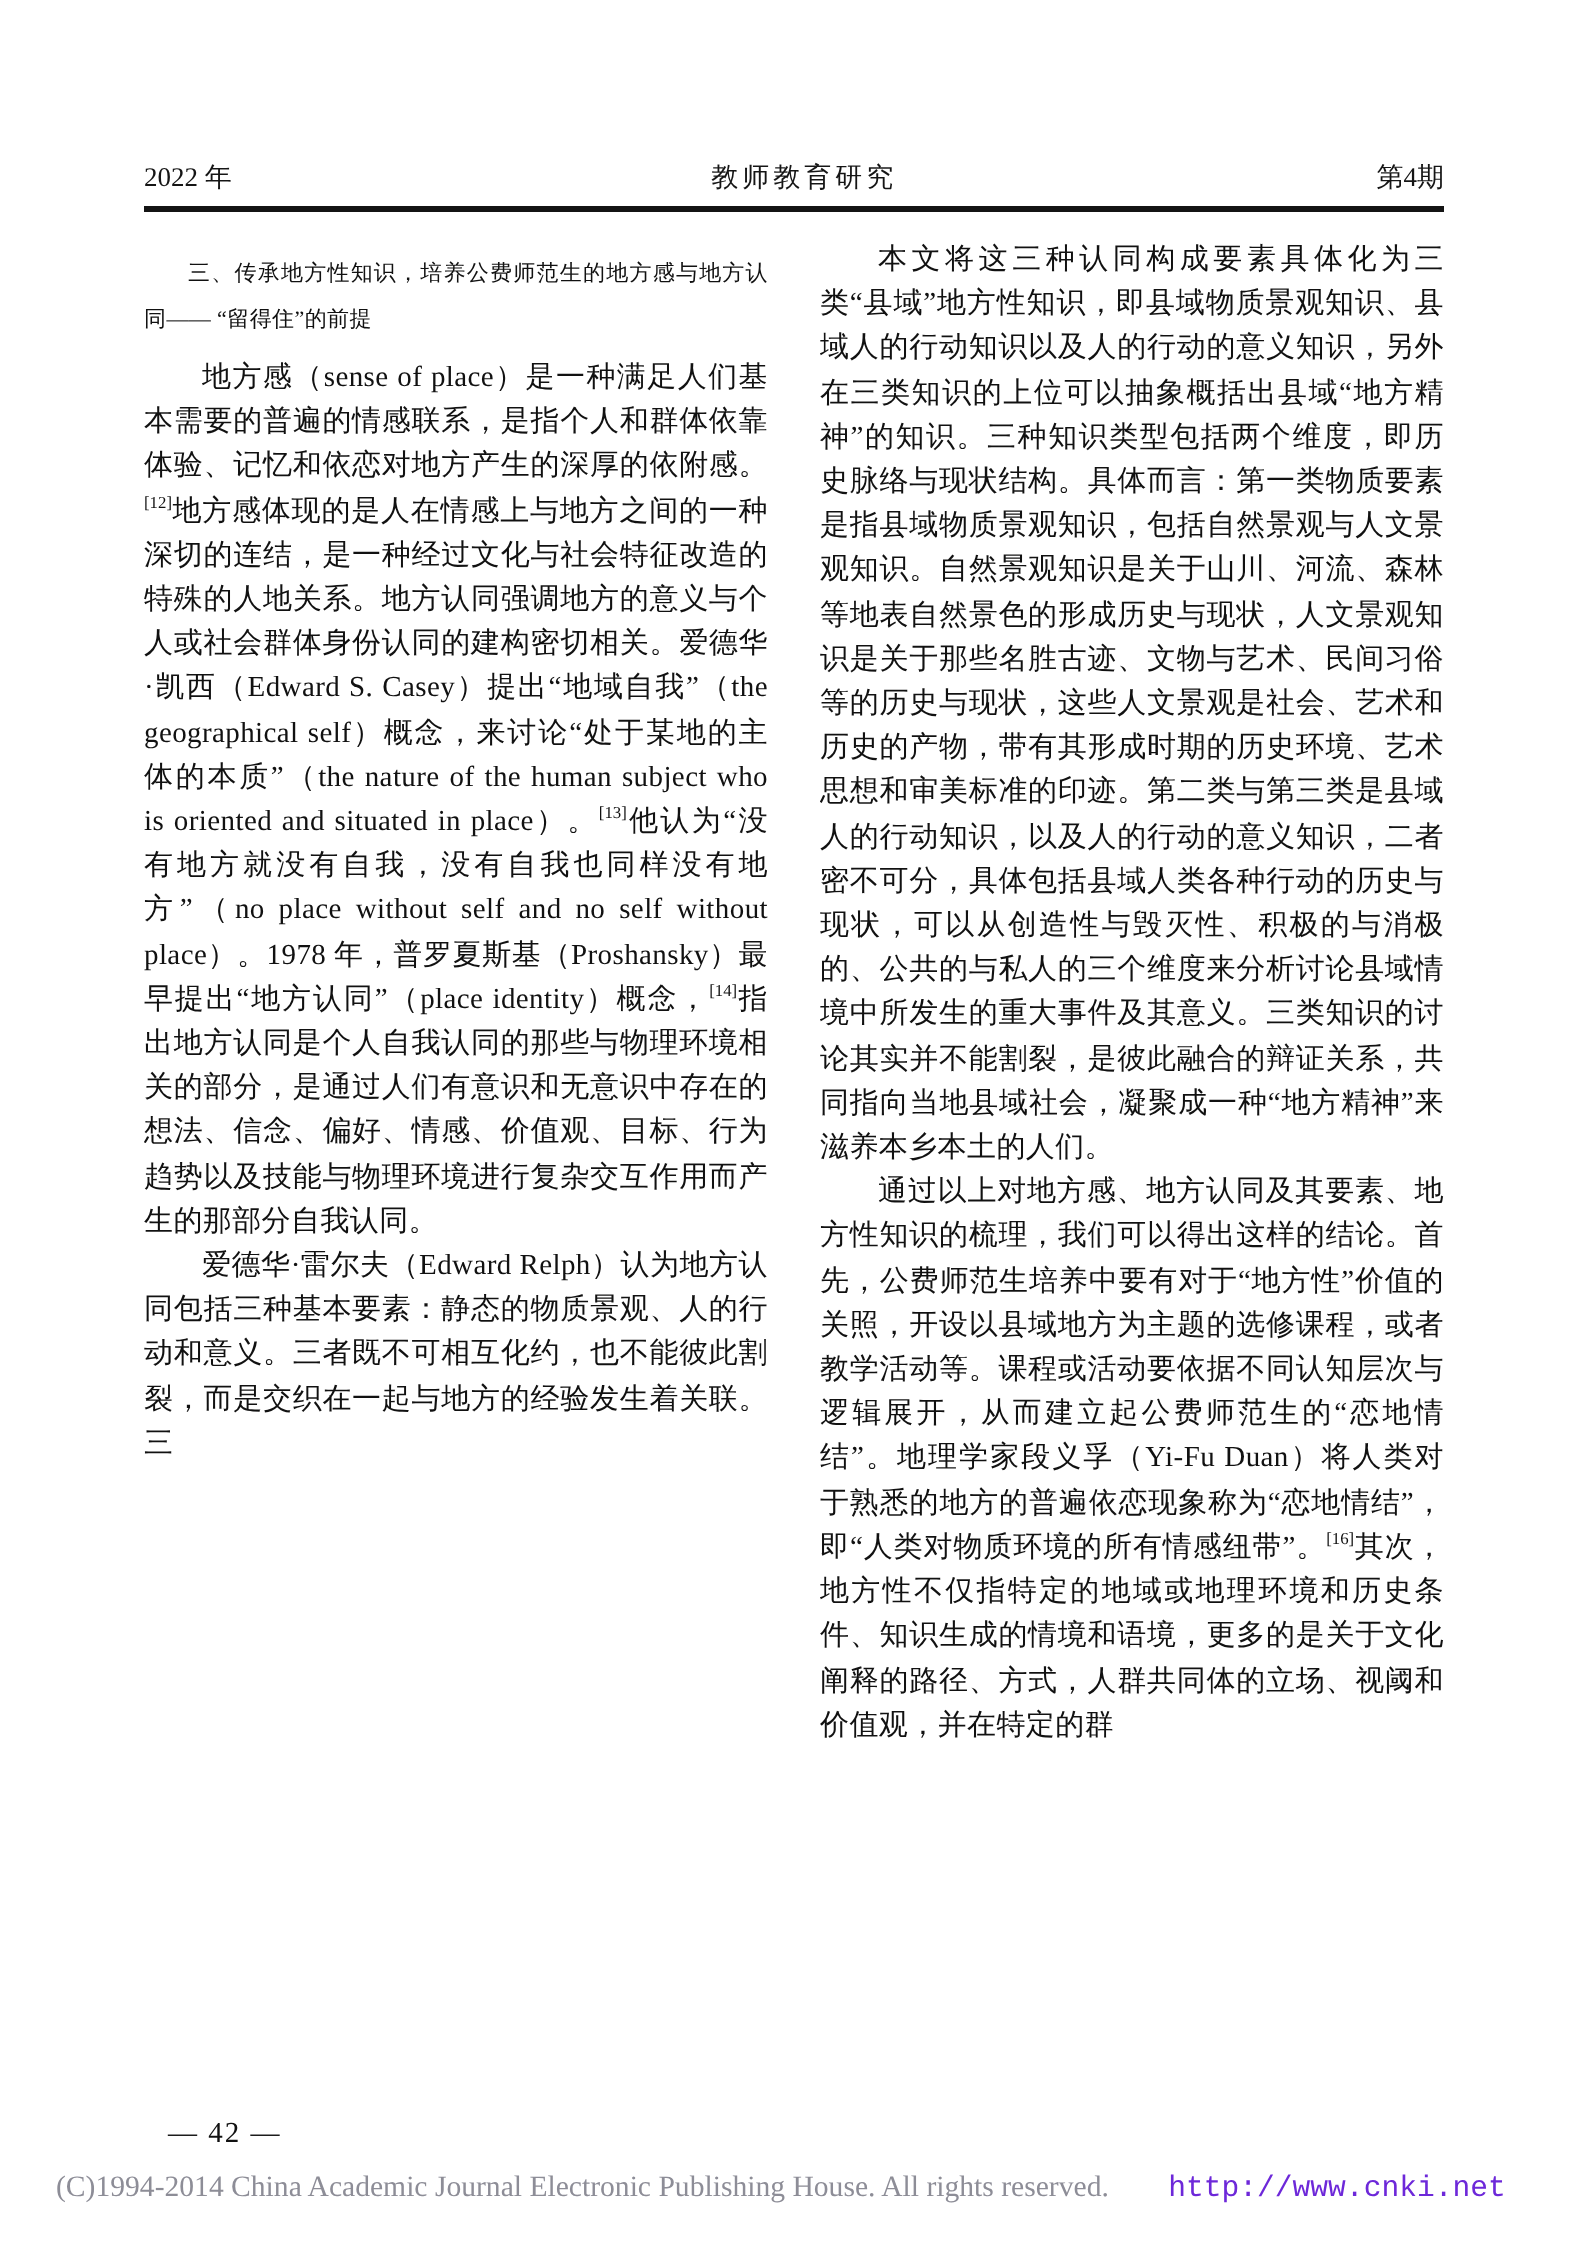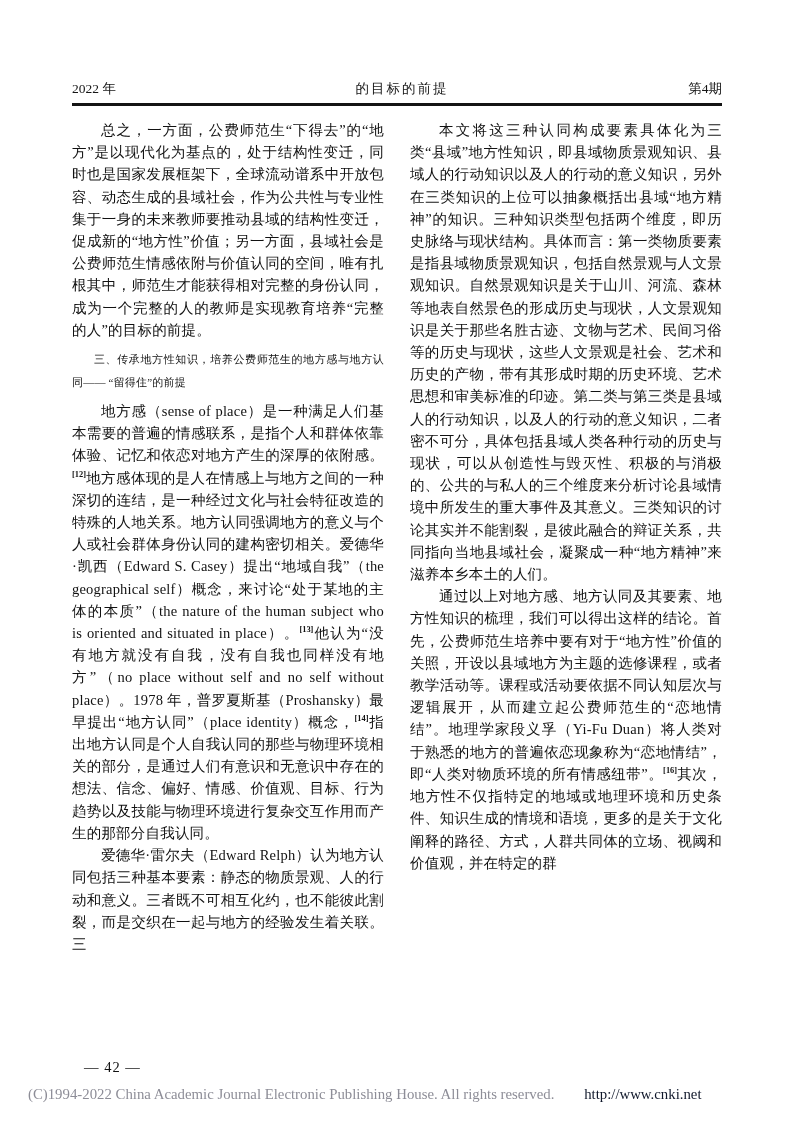--- a/index.html
+++ b/index.html
@@ -55,67 +55,65 @@
     font-size: 11px;
     text-indent: 2em;
     margin: 7px 0 6px 0;
     line-height: 23px;
   }
   sup.ref {
     font-size: 0.58em;
     vertical-align: super;
     line-height: 0;
     letter-spacing: 0;
-    font-weight: bold;
   }
   
   .page-number {
     position: absolute;
     left: 84px;
     top: 1059px;
     font-size: 14.5px;
     letter-spacing: 1px;
   }
   
   .footer {
     position: absolute;
     left: 28px;
     top: 1086px;
     width: 740px;
     font-size: 14.8px;
     color: #8d8d97;
     white-space: nowrap;
   }
-  .footer .url { margin-left: 26px; color: #0f172a; text-decoration: none; }
+  .footer .url { margin-left: 26px; color: #6d28d9; text-decoration: none; font-family: Liberation Mono, monospace; }
 </style>
 </head>
 <body>
 
 <div class="page">
 
   <div class="journal-header">
     <span>2022 年</span>
-    <span class="center">的目标的前提</span>
+    <span class="center">教师教育研究</span>
     <span>第4期</span>
   </div>
   <div class="header-rule"></div>
 
   <div class="content">
     <div class="column">
-        <p class="">总之，一方面，公费师范生“下得去”的“地方”是以现代化为基点的，处于结构性变迁，同时也是国家发展框架下，全球流动谱系中开放包容、动态生成的县域社会，作为公共性与专业性集于一身的未来教师要推动县域的结构性变迁，促成新的“地方性”价值；另一方面，县域社会是公费师范生情感依附与价值认同的空间，唯有扎根其中，师范生才能获得相对完整的身份认同，成为一个完整的人的教师是实现教育培养“完整的人”的目标的前提。</p>
         <h3 class="sec-heading">三、传承地方性知识，培养公费师范生的地方感与地方认同—— “留得住”的前提</h3>
         <p class="">地方感（sense of place）是一种满足人们基本需要的普遍的情感联系，是指个人和群体依靠体验、记忆和依恋对地方产生的深厚的依附感。<sup class="ref">[12]</sup>地方感体现的是人在情感上与地方之间的一种深切的连结，是一种经过文化与社会特征改造的特殊的人地关系。地方认同强调地方的意义与个人或社会群体身份认同的建构密切相关。爱德华·凯西（Edward S. Casey）提出“地域自我”（the geographical self）概念，来讨论“处于某地的主体的本质”（the nature of the human subject who is oriented and situated in place）。<sup class="ref">[13]</sup>他认为“没有地方就没有自我，没有自我也同样没有地方”（no place without self and no self without place）。1978 年，普罗夏斯基（Proshansky）最早提出“地方认同”（place identity）概念，<sup class="ref">[14]</sup>指出地方认同是个人自我认同的那些与物理环境相关的部分，是通过人们有意识和无意识中存在的想法、信念、偏好、情感、价值观、目标、行为趋势以及技能与物理环境进行复杂交互作用而产生的那部分自我认同。</p>
         <p class="">爱德华·雷尔夫（Edward Relph）认为地方认同包括三种基本要素：静态的物质景观、人的行动和意义。三者既不可相互化约，也不能彼此割裂，而是交织在一起与地方的经验发生着关联。三</p>
       </div>
     <div class="column">
         <p class="">本文将这三种认同构成要素具体化为三类“县域”地方性知识，即县域物质景观知识、县域人的行动知识以及人的行动的意义知识，另外在三类知识的上位可以抽象概括出县域“地方精神”的知识。三种知识类型包括两个维度，即历史脉络与现状结构。具体而言：第一类物质要素是指县域物质景观知识，包括自然景观与人文景观知识。自然景观知识是关于山川、河流、森林等地表自然景色的形成历史与现状，人文景观知识是关于那些名胜古迹、文物与艺术、民间习俗等的历史与现状，这些人文景观是社会、艺术和历史的产物，带有其形成时期的历史环境、艺术思想和审美标准的印迹。第二类与第三类是县域人的行动知识，以及人的行动的意义知识，二者密不可分，具体包括县域人类各种行动的历史与现状，可以从创造性与毁灭性、积极的与消极的、公共的与私人的三个维度来分析讨论县域情境中所发生的重大事件及其意义。三类知识的讨论其实并不能割裂，是彼此融合的辩证关系，共同指向当地县域社会，凝聚成一种“地方精神”来滋养本乡本土的人们。</p>
         <p class="">通过以上对地方感、地方认同及其要素、地方性知识的梳理，我们可以得出这样的结论。首先，公费师范生培养中要有对于“地方性”价值的关照，开设以县域地方为主题的选修课程，或者教学活动等。课程或活动要依据不同认知层次与逻辑展开，从而建立起公费师范生的“恋地情结”。地理学家段义孚（Yi-Fu Duan）将人类对于熟悉的地方的普遍依恋现象称为“恋地情结”，即“人类对物质环境的所有情感纽带”。<sup class="ref">[16]</sup>其次，地方性不仅指特定的地域或地理环境和历史条件、知识生成的情境和语境，更多的是关于文化阐释的路径、方式，人群共同体的立场、视阈和价值观，并在特定的群</p>
       </div>
   </div>
 
   <div class="page-number">— 42 —</div>
 
   <div class="footer">
-    <span>(C)1994-2022 China Academic Journal Electronic Publishing House. All rights reserved.</span>
+    <span>(C)1994-2014 China Academic Journal Electronic Publishing House. All rights reserved.</span>
     <a class="url" href="#">http://www.cnki.net</a>
   </div>
 
 </div>
 
 </body></html>

